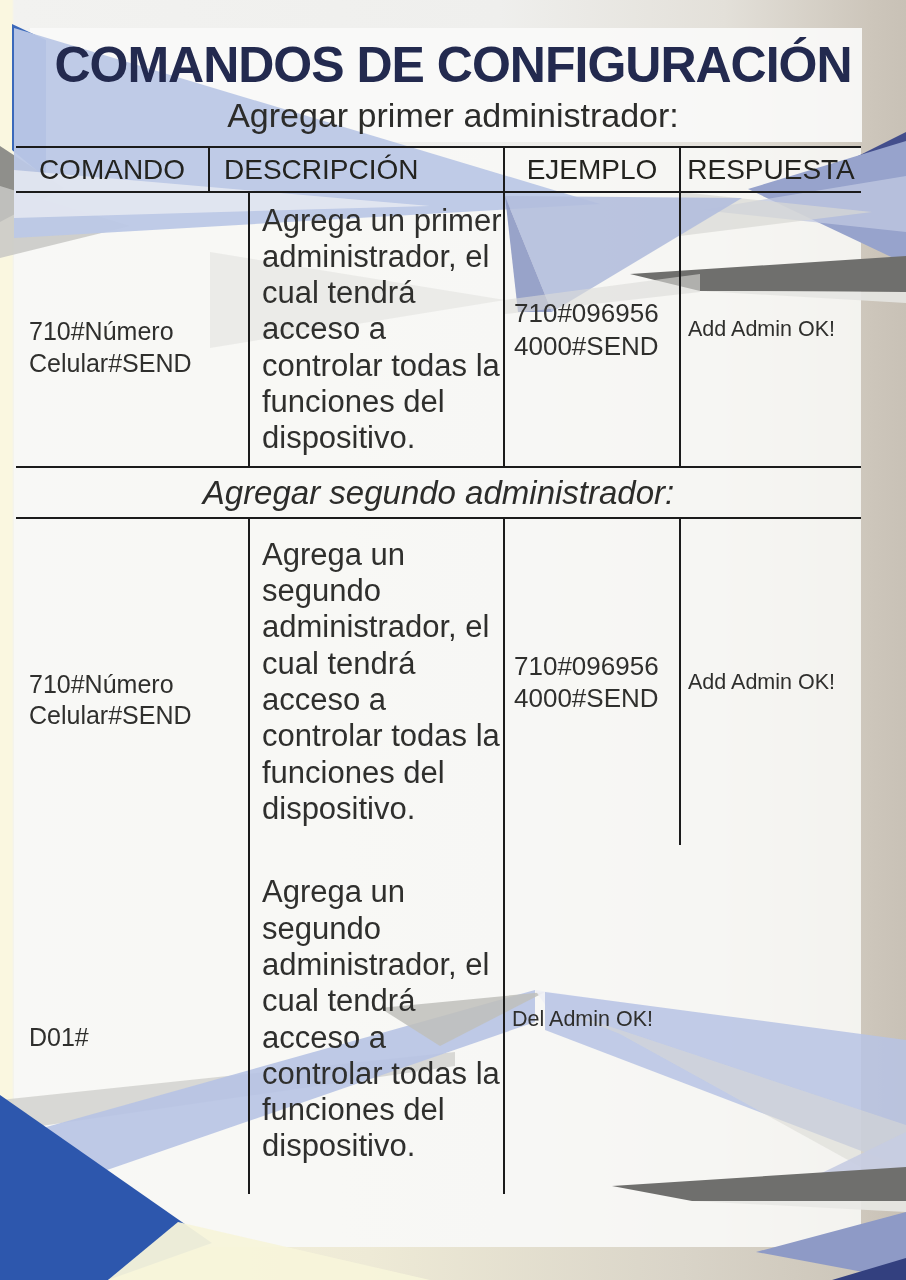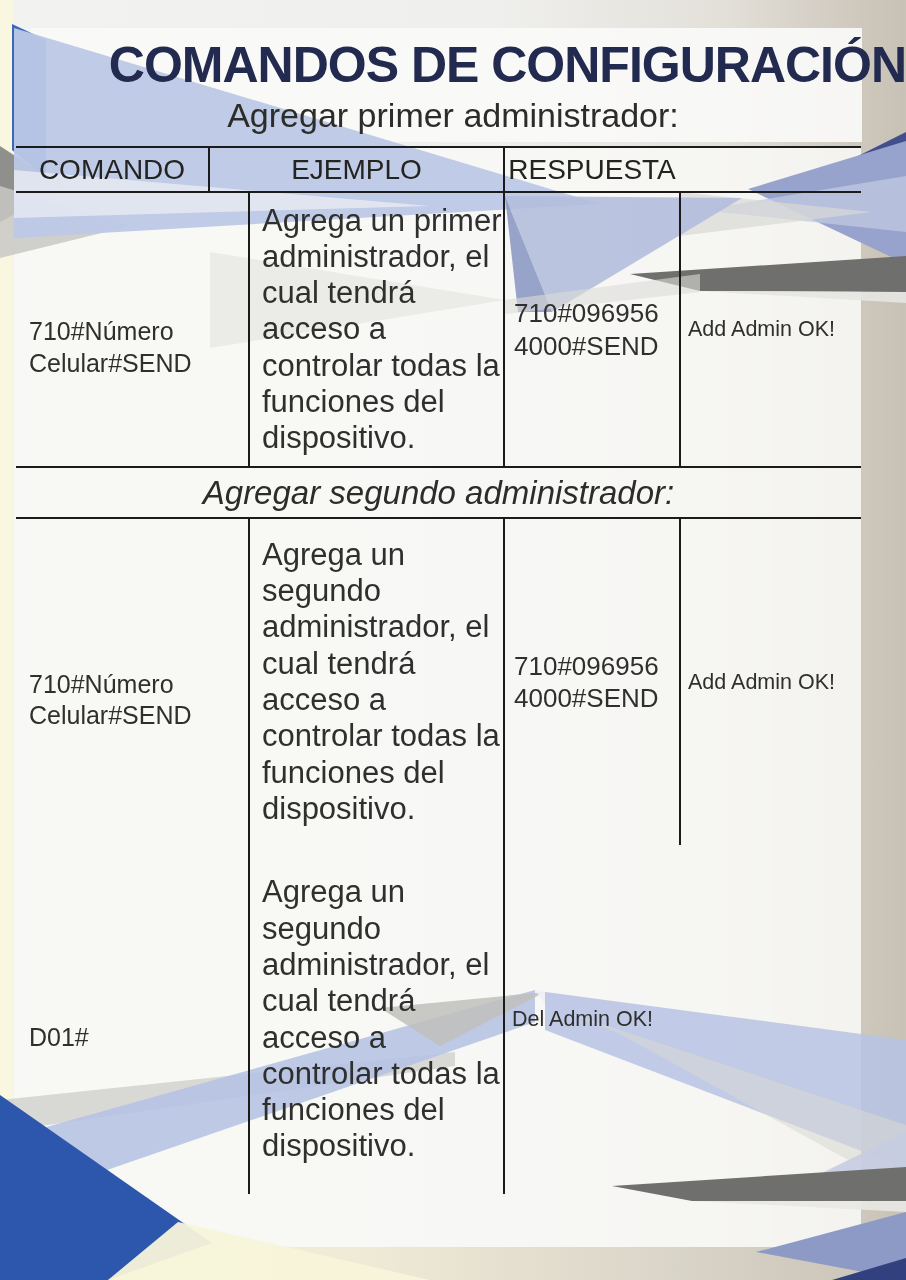--- a/index.html
+++ b/index.html
@@ -7,21 +7,21 @@
     position:relative;width:906px;height:1280px;overflow:hidden;
     font-family:"Liberation Sans", sans-serif;color:#2f2f2d;
     background:linear-gradient(90deg,#faf7e0 0px,#faf7e0 12px,#f2f2f0 14px,#efefed 55%,#e3e0d9 80%,#cdc6bb 96%,#c8c1b6 100%);
   }
   .title-panel{position:absolute;left:30px;top:28px;width:832px;height:114px;background:rgba(250,250,248,.92);}
   .table-panel{position:absolute;left:14px;top:146px;width:847px;height:1101px;background:rgba(248,248,246,.88);}
   .bottom-band{position:absolute;left:12px;top:1247px;width:894px;height:33px;
     background:linear-gradient(90deg,#f9f6de,#eeead6 40%,#d9d4c8 75%,#c9c2b6 100%);}
   svg.decor{position:absolute;left:0;top:0;width:906px;height:1280px;pointer-events:none;}
   .content{position:absolute;left:0;top:0;width:906px;height:1280px;}
-  .title{position:absolute;left:0;top:36px;width:100%;text-align:right;
+  .title{position:absolute;left:0;top:36px;width:100%;text-align:center;
     font-size:50px;font-weight:700;letter-spacing:-1px;color:#232a4f;white-space:nowrap;}
   .subtitle{position:absolute;left:0;top:96px;width:100%;text-align:center;font-size:34px;color:#2c2c2a;}
   .cmdtable{position:absolute;left:16px;top:146px;width:845px;}
   .row{display:grid;grid-template-columns:192px 295px 176px 182px;box-sizing:border-box;}
   .row.header{height:47px;border-top:2px solid #1b1b1b;border-bottom:2px solid #1b1b1b;}
   .row.r1{height:273px;}
   .row.r2{height:326px;}
   .row.r3{height:349px;}
   .band{box-sizing:border-box;height:53px;border-top:2px solid #1b1b1b;border-bottom:2px solid #1b1b1b;
     display:flex;align-items:center;justify-content:center;font-size:33px;color:#2c2c2a;font-style:italic;}
@@ -87,20 +87,21 @@
 
   <div class="content">
 
     <div class="title">COMANDOS DE CONFIGURACIÓN</div>
     <div class="subtitle">Agregar primer administrador:</div>
 
     <div class="cmdtable">
 
       <div class="row header">
         <div class="cell hcell">COMANDO</div>
+        <div class="cell hcell h-desc">DESCRIPCIÓN</div>
         <div class="cell hcell">EJEMPLO</div>
         <div class="cell hcell">RESPUESTA</div>
       </div>
 
       <div class="row r1">
         <div class="cell c-comando">710#Número
 Celular#SEND</div>
         <div class="cell c-desc">Agrega un primer
 administrador, el
 cual tendrá

